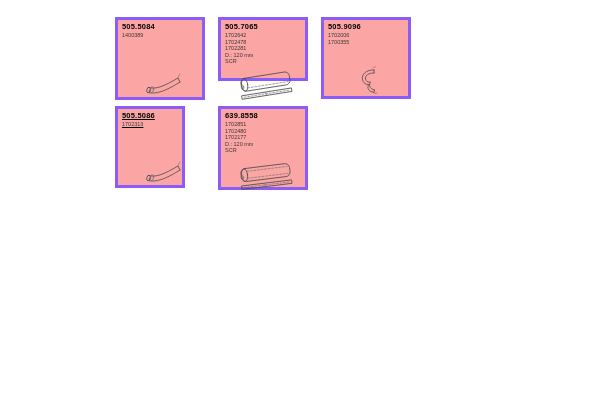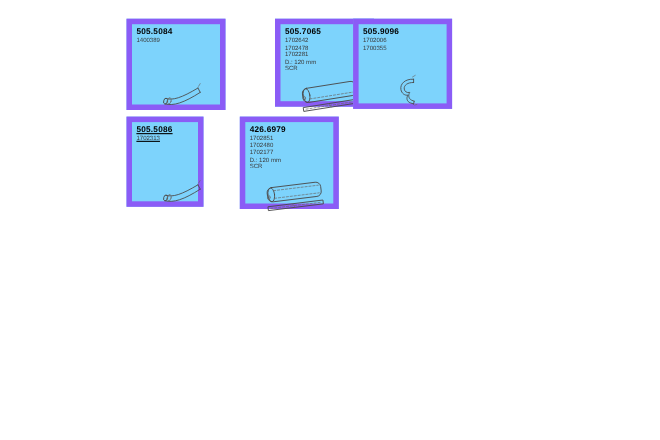--- a/index.html
+++ b/index.html
@@ -1,37 +1,37 @@
 <!DOCTYPE html>
 <html><head>
 <meta charset="utf-8">
 <style>
   html,body{margin:0;padding:0;}
   body{
     width:600px;height:400px;background:#ffffff;position:relative;overflow:hidden;
     font-family:"Liberation Sans", sans-serif;
   }
   .cell{
-    position:absolute;background:#7dd3fc;border:5px solid #8b5cf6;box-sizing:border-box;
+    position:absolute;background:#fca5a5;border:3px solid #8b5cf6;box-sizing:border-box;
   }
   .cell .part-no{
     display:block;margin:3px 0 1px 4px;font-size:7.5px;font-weight:bold;color:#000;
     letter-spacing:.2px;line-height:8px;
   }
   .cell .line{
     display:block;margin-left:4px;font-size:5.5px;color:#3a3a3a;line-height:6.6px;
   }
   .drawing{position:absolute;}
   .drawing svg{display:block;}
   .stroke{fill:none;stroke:#4a4a4a;stroke-width:0.8;stroke-linecap:round;stroke-linejoin:round;}
   .stroke-thin{fill:none;stroke:#6a6a6a;stroke-width:0.6;stroke-linecap:round;}
   .dash{stroke-dasharray:2 1.6;}
   
   #cell-0{left:115px;top:17px;width:90px;height:83px;}
-  #cell-1{left:218px;top:17px;width:90px;height:80px;margin-left:32px;}
+  #cell-1{left:218px;top:17px;width:90px;height:64px;}
   #cell-2{left:321px;top:17px;width:90px;height:82px;}
   #cell-3{left:115px;top:106px;width:70px;height:82px;text-decoration:underline;}
   #cell-4{left:218px;top:106px;width:90px;height:84px;}
   
   #cell-0 .drawing{left:24px;top:52px;}
   #cell-3 .drawing{left:24px;top:51px;}
   #cell-1 .drawing{left:13px;top:46px;}
   #cell-4 .drawing{left:13px;top:49px;}
   #cell-2 .drawing{left:32px;top:45px;}
 </style>
@@ -102,21 +102,21 @@
       <path class="stroke" d="M6,20.5 C14,22.5 23,19.5 38,10"></path>
       <path class="stroke" d="M36,6 L38,10"></path>
       <path class="stroke-thin" d="M36.5,4.5 l1.5,-2.5"></path>
       <ellipse class="stroke" cx="6.5" cy="18" rx="1.7" ry="2.7" transform="rotate(14 6.5 18)"></ellipse>
       <ellipse class="stroke-thin" cx="10" cy="17.6" rx="1.6" ry="2.9" transform="rotate(14 10 17.6)"></ellipse>
     </svg>
   </span>
 </div>
 
 <div class="cell" id="cell-4">
-  <span class="part-no">426.6979</span>
+  <span class="part-no">639.8558</span>
   <span class="line">1702851</span>
   <span class="line">1702480</span>
   <span class="line">1702177</span>
   <span class="line">D.: 120 mm</span>
   <span class="line">SCR</span>
   <span class="drawing">
     <svg width="64" height="36" viewBox="0 0 64 36">
       <g transform="rotate(-7 32 15)">
         <rect class="stroke" x="7" y="8" width="49" height="13" rx="4.5"></rect>
         <ellipse class="stroke" cx="10.5" cy="14.5" rx="3" ry="6.3"></ellipse>

